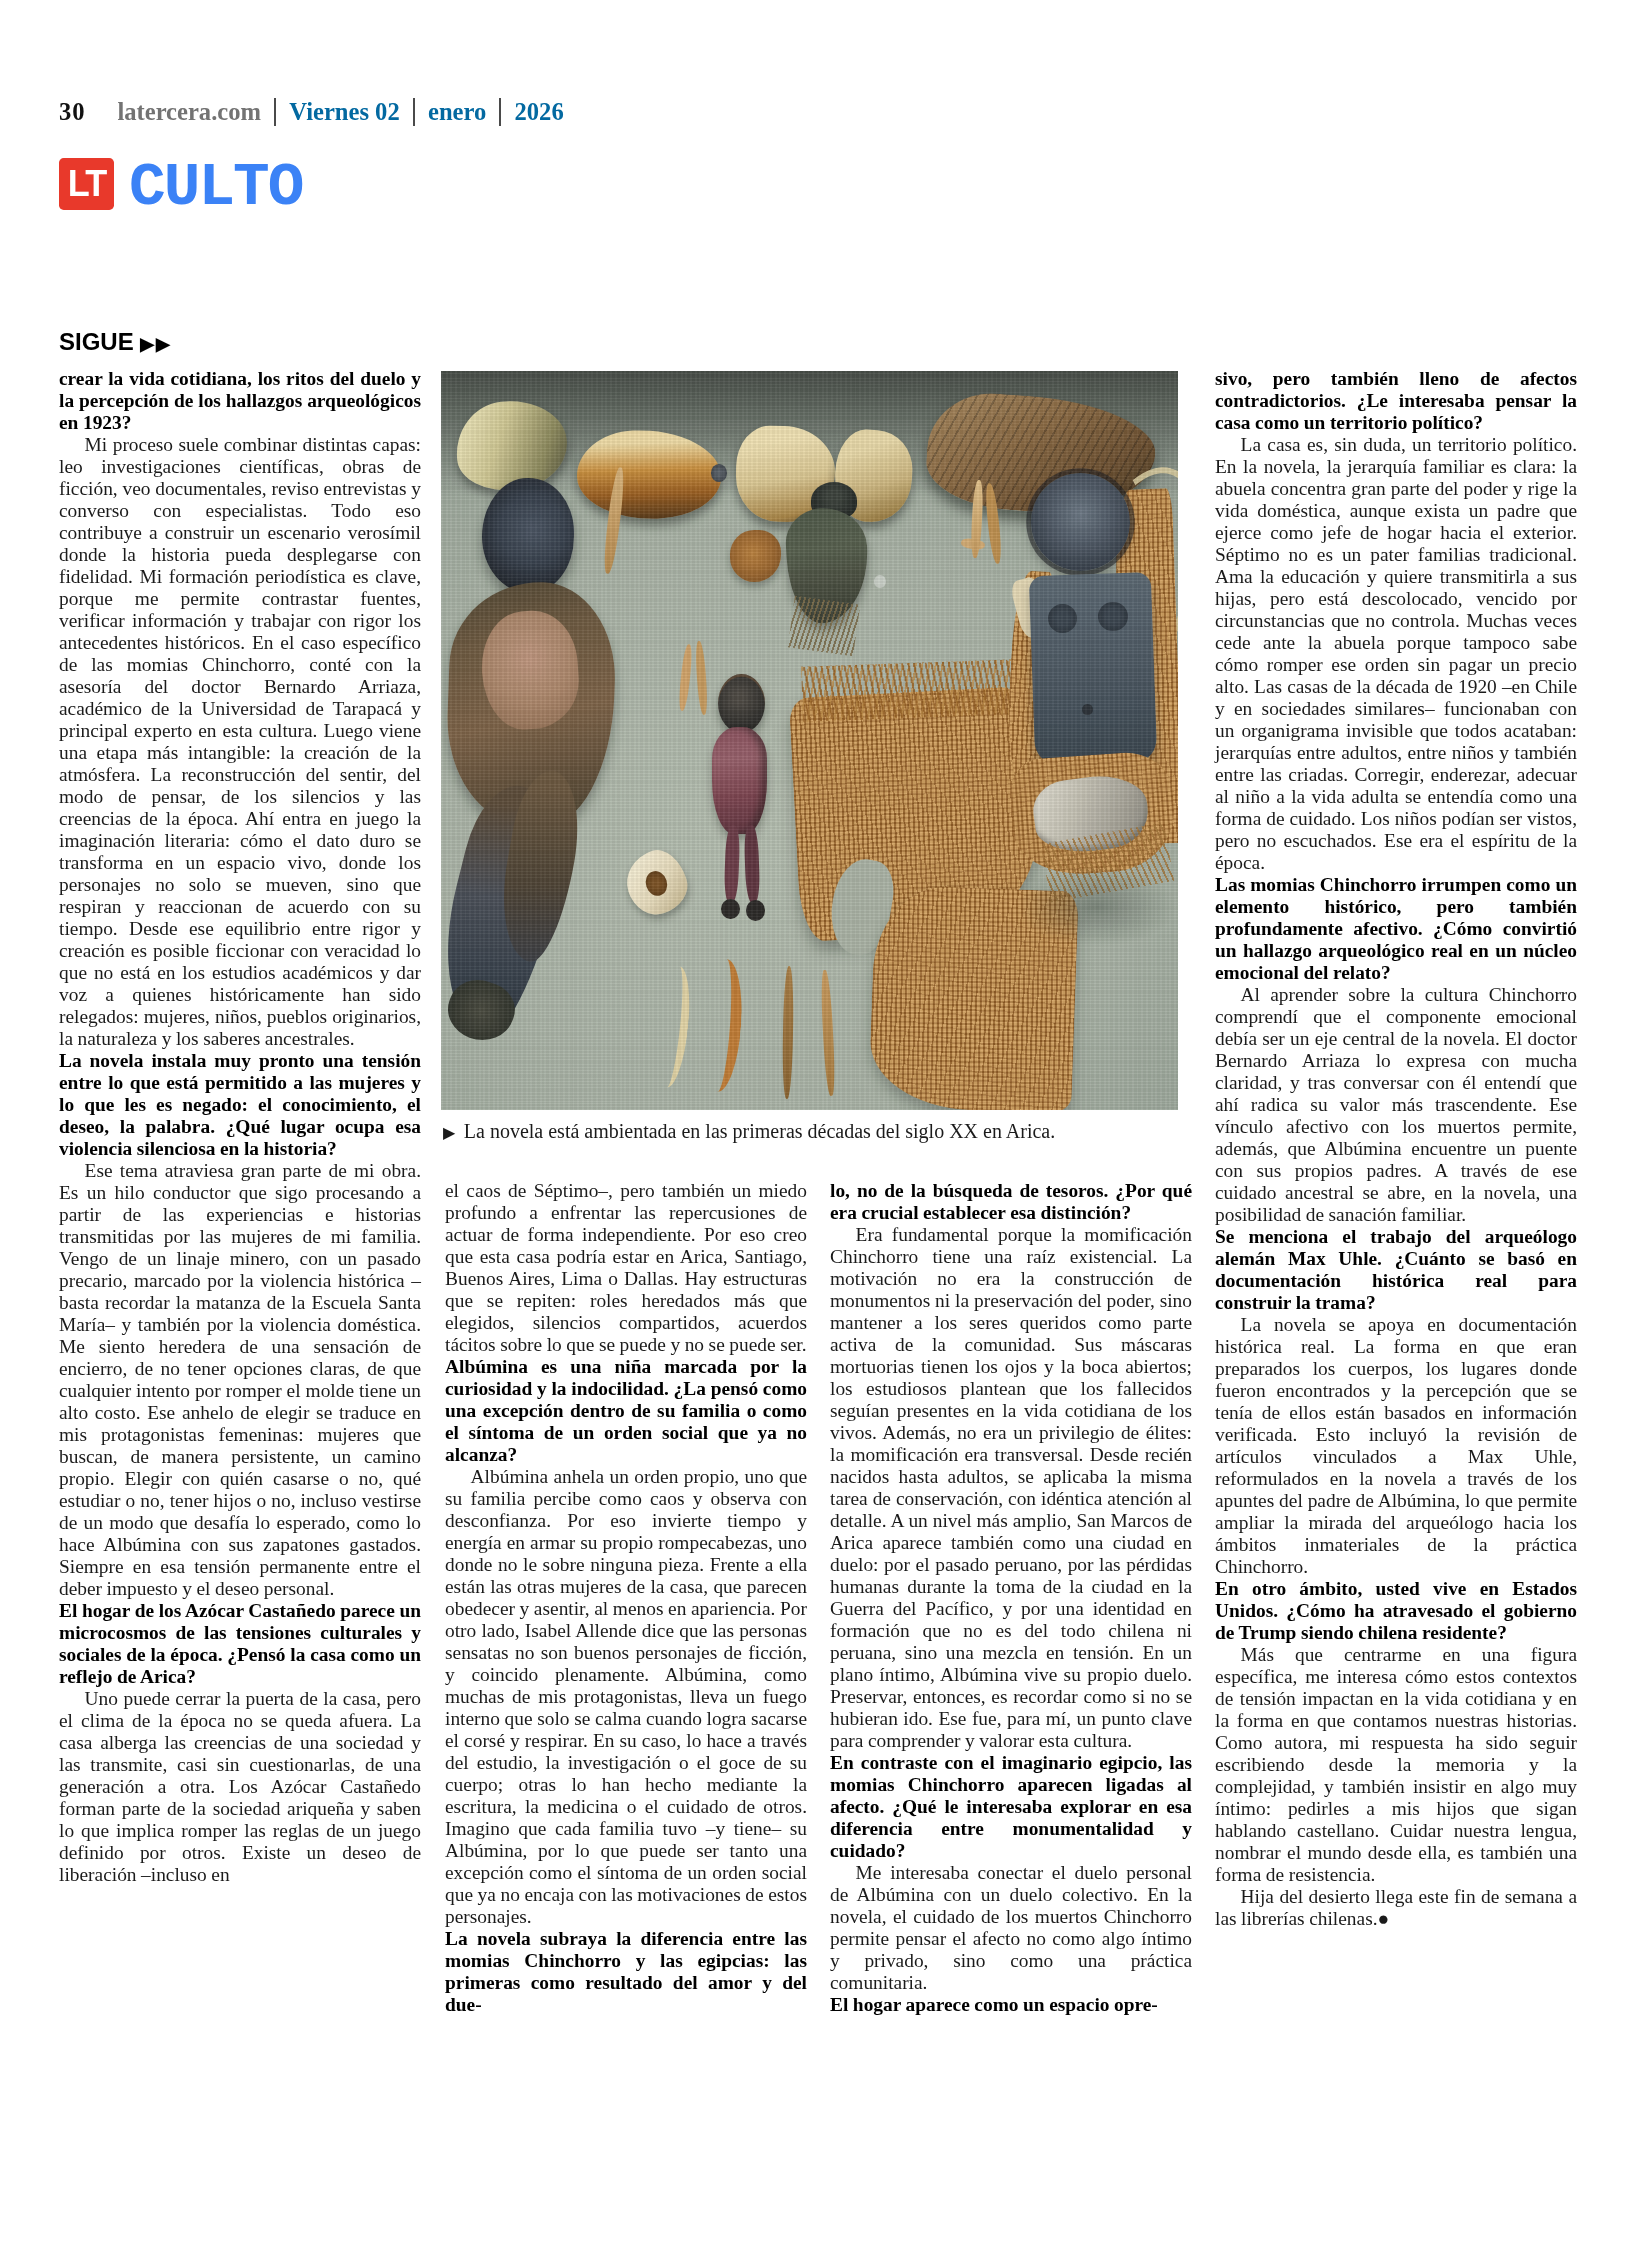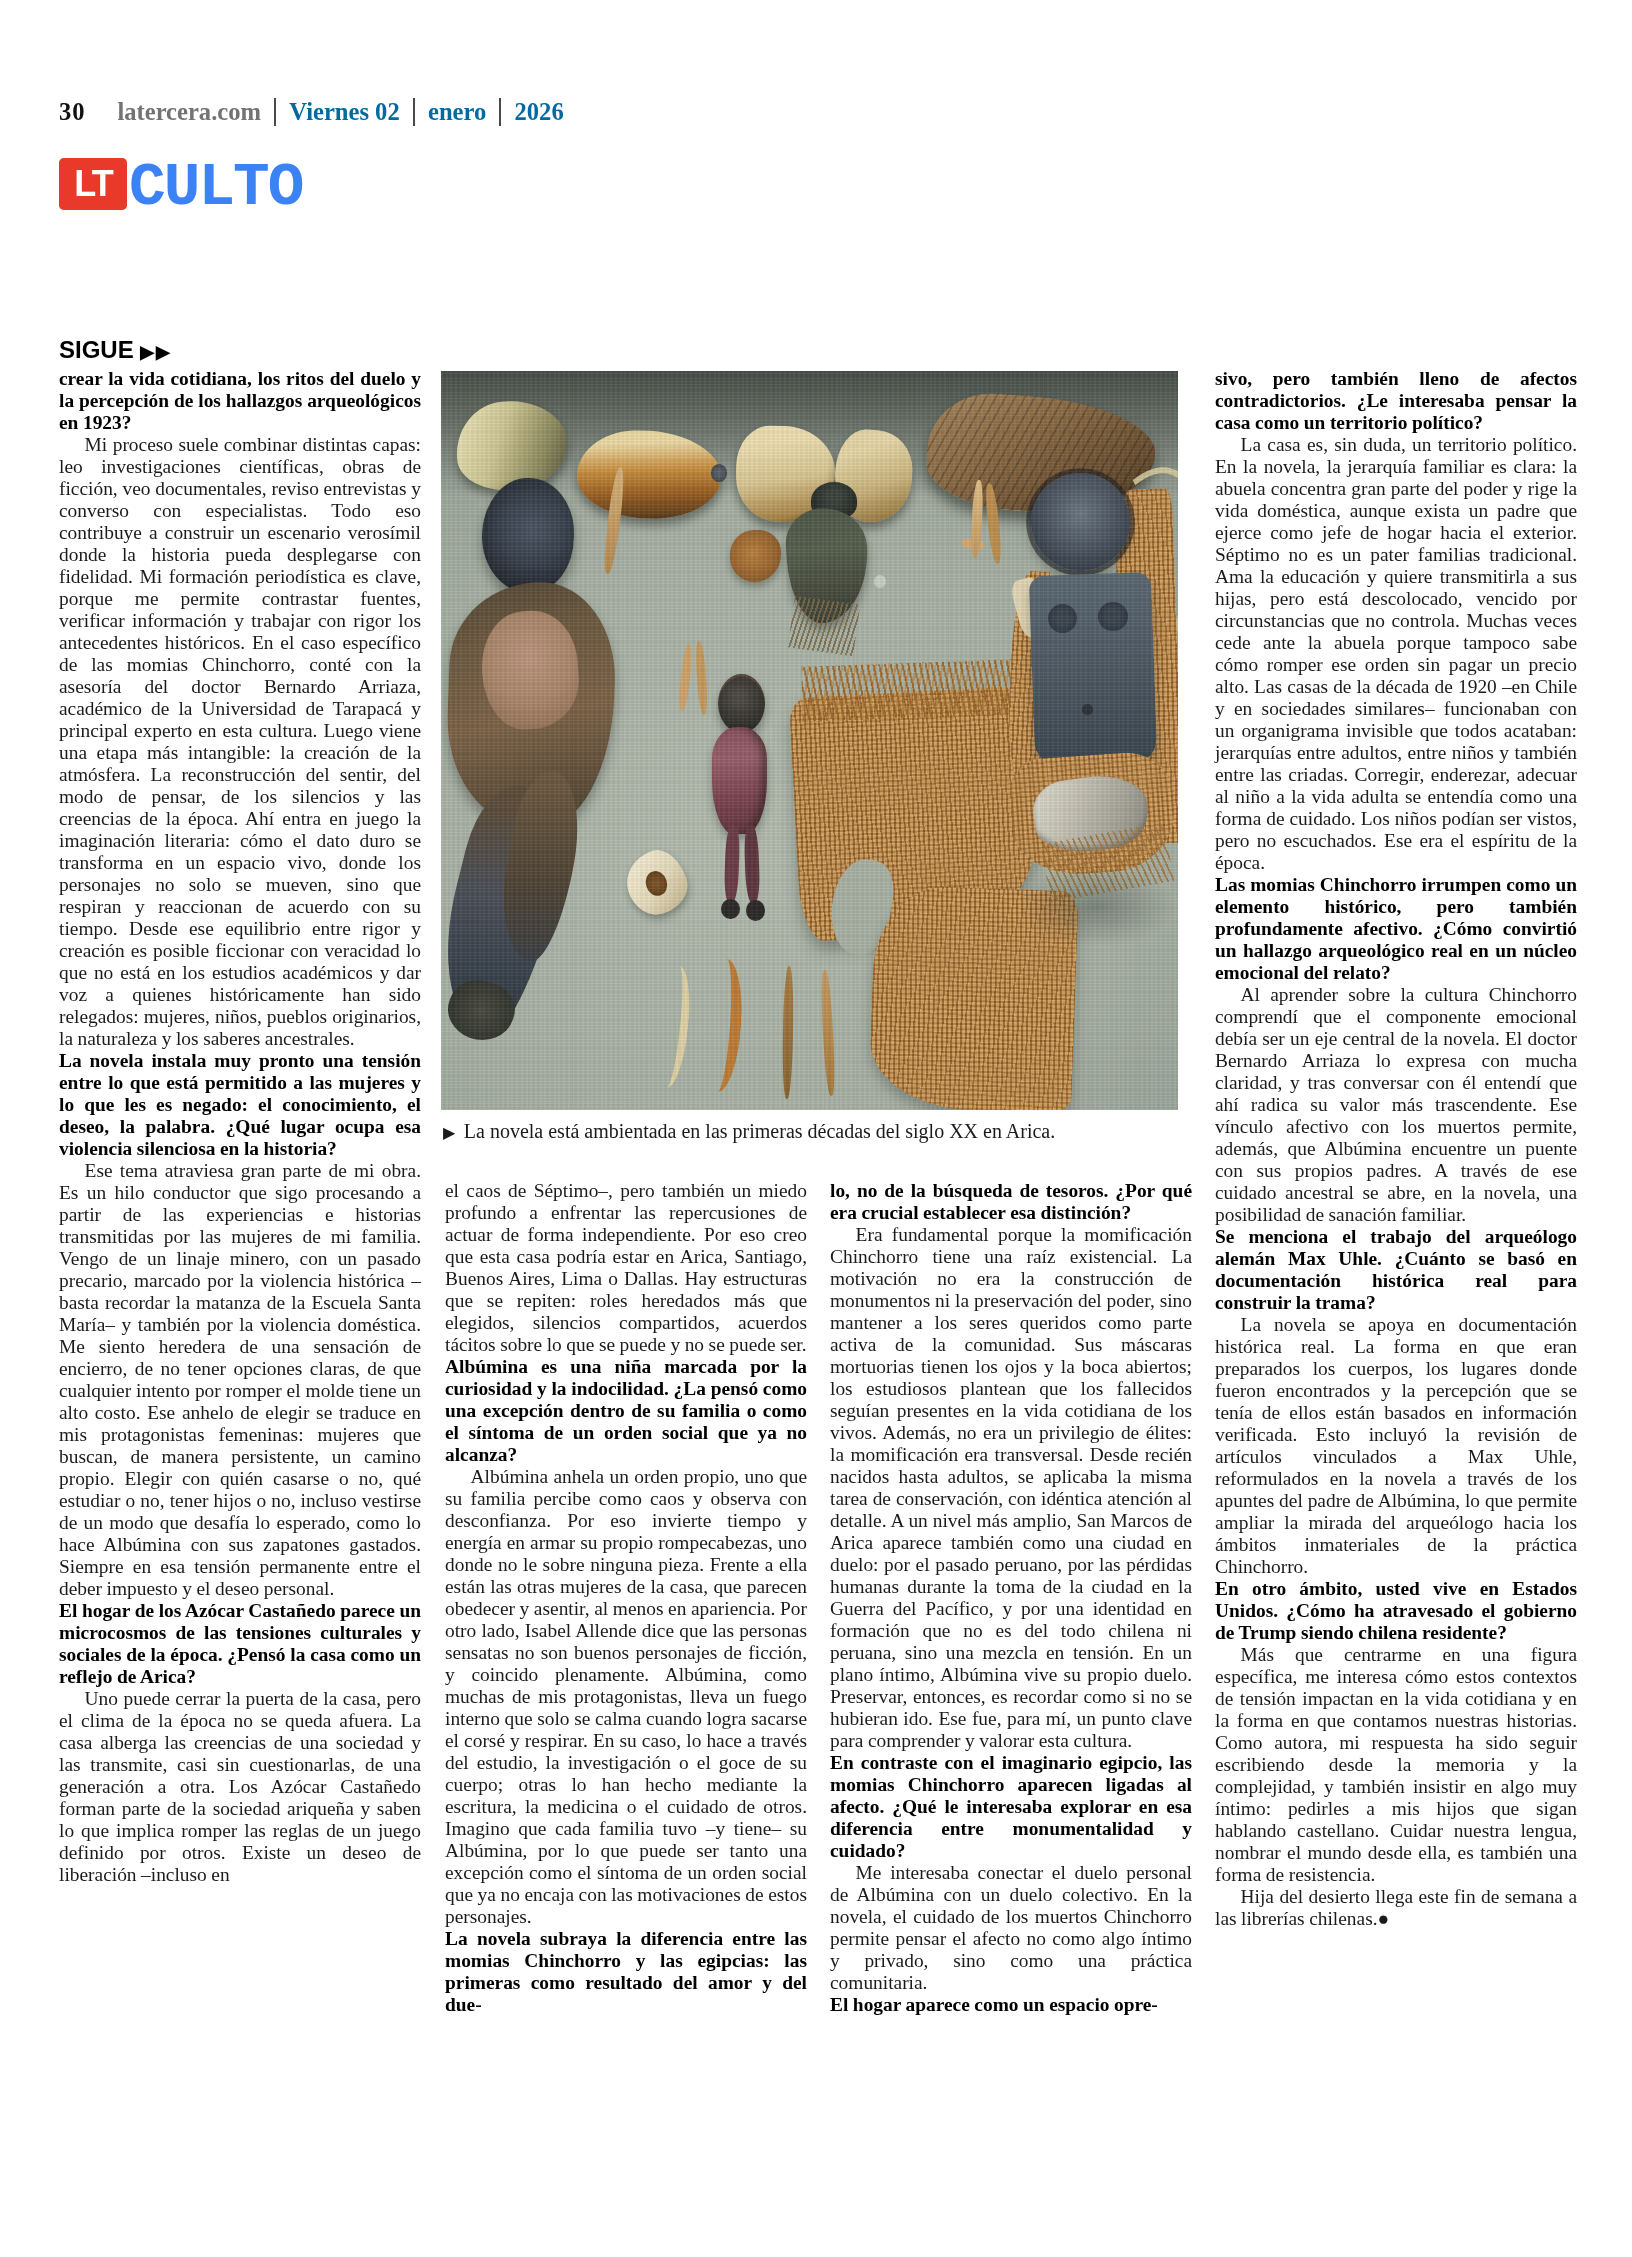--- a/index.html
+++ b/index.html
@@ -8,30 +8,30 @@
 
   
   .masthead{position:absolute;left:59px;top:96px;display:flex;align-items:center;
             font-weight:bold;font-size:24.6px;line-height:32px;}
   .pagenum{color:#111;margin-right:32px;letter-spacing:0.9px;}
   .site{color:#737373;}
   .vbar{width:1.9px;height:28px;background:#4a4a4a;margin:0 13.2px;}
   .hdate{color:#0369a1;}
 
   
-  .ltbox{position:absolute;left:59px;top:158px;width:68px;height:52px;background:#e8392b;
+  .ltbox{position:absolute;left:59px;top:158px;width:55px;height:52px;background:#e8392b;
          border-radius:4.7px;display:flex;align-items:center;justify-content:center;}
   .ltbox span{color:#ffffff;font-family:"Liberation Sans",sans-serif;font-weight:bold;
               font-size:36px;letter-spacing:-1.9px;}
   .section{position:absolute;left:129px;top:153px;font-family:Liberation Mono, monospace;
            font-weight:bold;font-size:61px;letter-spacing:-1.9px;color:#3b82f6;}
 
   
   .sigue{position:absolute;left:59px;top:328px;font-family:"Liberation Sans",sans-serif;
-         font-weight:bold;font-size:24px;color:#000;margin-top:8px;}
+         font-weight:bold;font-size:24px;color:#000;}
   .arrows{font-size:18px;letter-spacing:1.9px;margin-left:6.6px;}
 
   
   .col{position:absolute;width:362px;font-size:19.4px;line-height:22px;text-align:justify;
        hyphens:auto;-webkit-hyphens:auto;color:#1b1b1b;word-spacing:-0.3px;}
   .col1{left:59px;top:368px;}
   .col2{left:445px;top:1180px;}
   .col3{left:830px;top:1180px;}
   .col4{left:1215px;top:368px;}
   .para{margin:0;}

